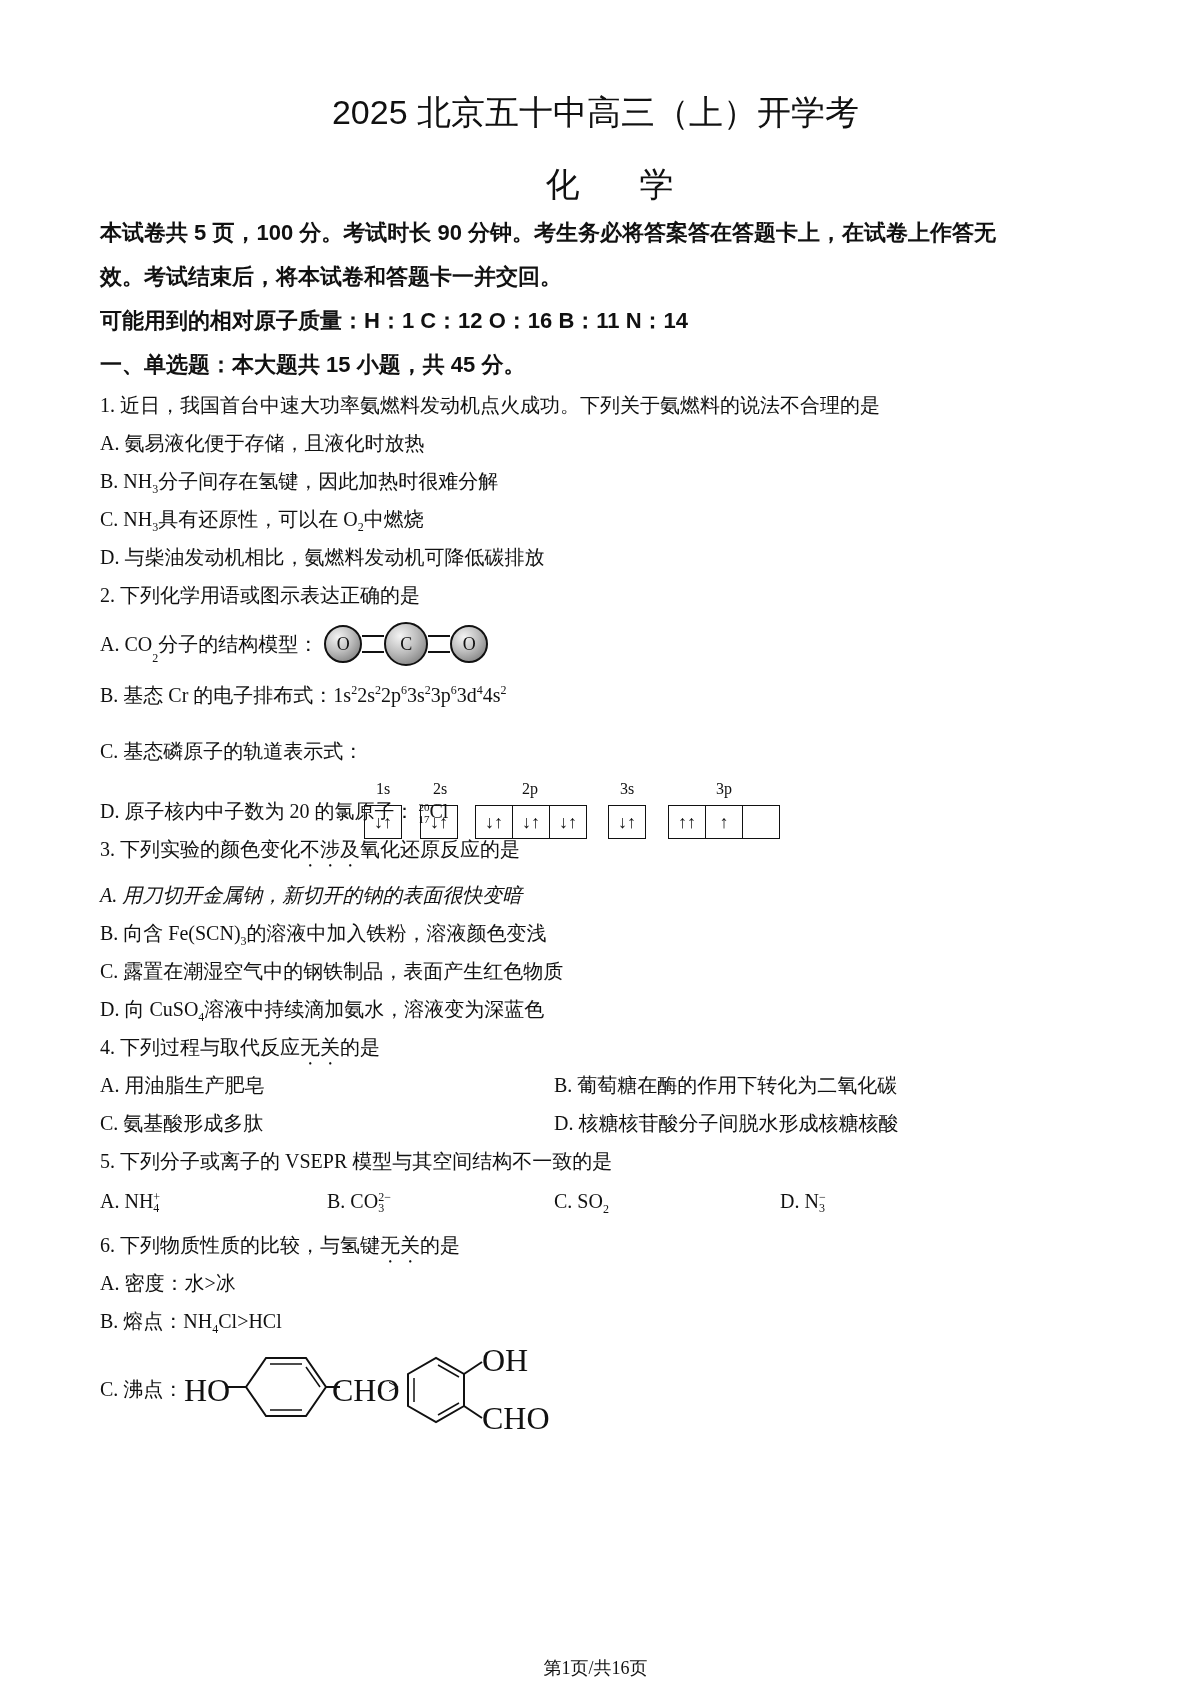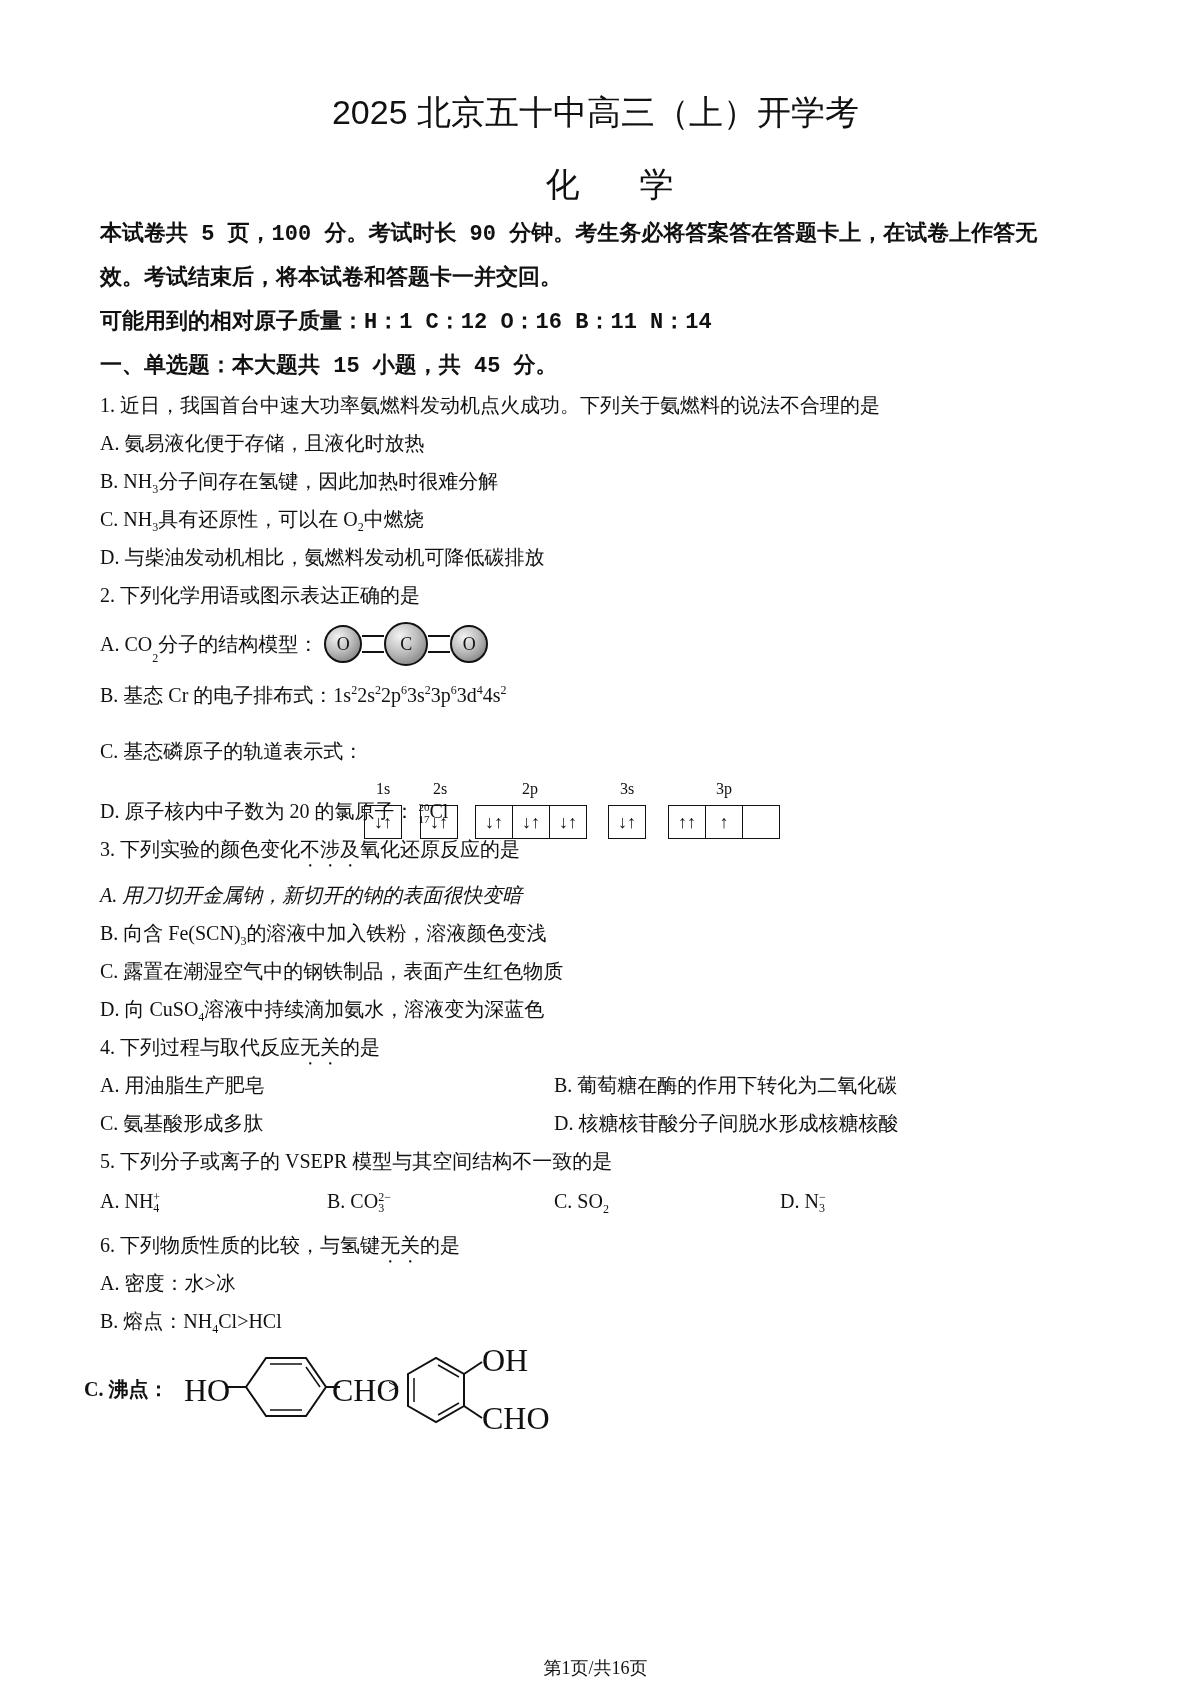--- a/index.html
+++ b/index.html
@@ -3,21 +3,21 @@
 <meta charset="utf-8">
 <style>
   html, body { margin: 0; padding: 0; background: #ffffff; }
   body { width: 1191px; height: 1684px; position: relative; overflow: hidden;
          font-family: "Liberation Serif", "DejaVu Serif", serif; color: #111; }
   .abs { position: absolute; white-space: nowrap; }
   .title { left: 0; width: 1191px; text-align: center; top: 90px; font-size: 34px;
            font-family: "Liberation Sans", "DejaVu Sans", sans-serif; letter-spacing: 0px; }
   .subject { left: 0; width: 1191px; text-align: center; top: 162px; font-size: 34px;
              font-family: "Liberation Sans", "DejaVu Sans", sans-serif; letter-spacing: 60px; padding-left: 88px; box-sizing: border-box; }
-  .bold { font-weight: bold; font-size: 22px; font-family: Liberation Mono, monospace; }
+  .bold { font-weight: bold; font-size: 22px; font-family: Liberation Sans, sans-serif; }
   .q { font-size: 20px; }
   sub, sup { font-size: 12px; }
   .dotted { text-emphasis: dot; text-emphasis-position: under; -webkit-text-emphasis: dot; -webkit-text-emphasis-position: under; }
   .mol { display: inline-flex; align-items: center; vertical-align: middle; margin-left: 6px; }
   .atom { border-radius: 50%; border: 2px solid #111; display: inline-flex; align-items: center; justify-content: center;
           background: radial-gradient(circle at 35% 30%, #f4f4f4 0%, #bdbdbd 45%, #6b6b6b 100%); font-size: 18px; }
   .bond { width: 22px; height: 14px; border-top: 2px solid #111; border-bottom: 2px solid #111; }
   .orb-group { position: absolute; top: 805px; display: flex; border: 1.5px solid #111; }
   .orb-cell { width: 36px; height: 32px; display: flex; align-items: center; justify-content: center; font-size: 18px; }
   .orb-cell + .orb-cell { border-left: 1.5px solid #111; }
@@ -142,21 +142,21 @@
     </span>
 </div>
 
 <div class="abs q" style="left:100px; top:1232px;">
   <span>6. 下列物质性质的比较，与氢键</span><span class="dotted">无关</span><span>的是</span>
 </div>
 <div class="abs q" style="left:100px; top:1270px;">A. 密度：水&gt;冰</div>
 <div class="abs q" style="left:100px; top:1308px;">
   <span>B. 熔点：NH</span><sub>4</sub><span>Cl&gt;HCl</span>
 </div>
-<div class="abs q" style="left:84px; top:1376px;font-weight:bold;">C. 沸点：</div>
+<div class="abs q" style="left:100px; top:1376px;">C. 沸点：</div>
 
 <div class="abs chem" style="left:184px; top:1372px;">HO</div>
 <svg class="abs" style="left:222px; top:1350px;" width="120" height="80">
   <line x1="4" y1="37" x2="24" y2="37" stroke="#111" stroke-width="2"></line>
   <polygon points="24,37 44,8 84,8 104,37 84,66 44,66" fill="none" stroke="#111" stroke-width="2"></polygon>
   <line x1="48" y1="14" x2="80" y2="14" stroke="#111" stroke-width="1.5"></line>
   <line x1="48" y1="60" x2="80" y2="60" stroke="#111" stroke-width="1.5"></line>
   <line x1="96" y1="37" x2="80" y2="14" stroke="#111" stroke-width="1.5" opacity="0"></line>
   <line x1="30" y1="37" x2="47" y2="12" stroke="#111" stroke-width="0"></line>
   <line x1="98" y1="37" x2="84" y2="17" stroke="#111" stroke-width="1.5"></line>

